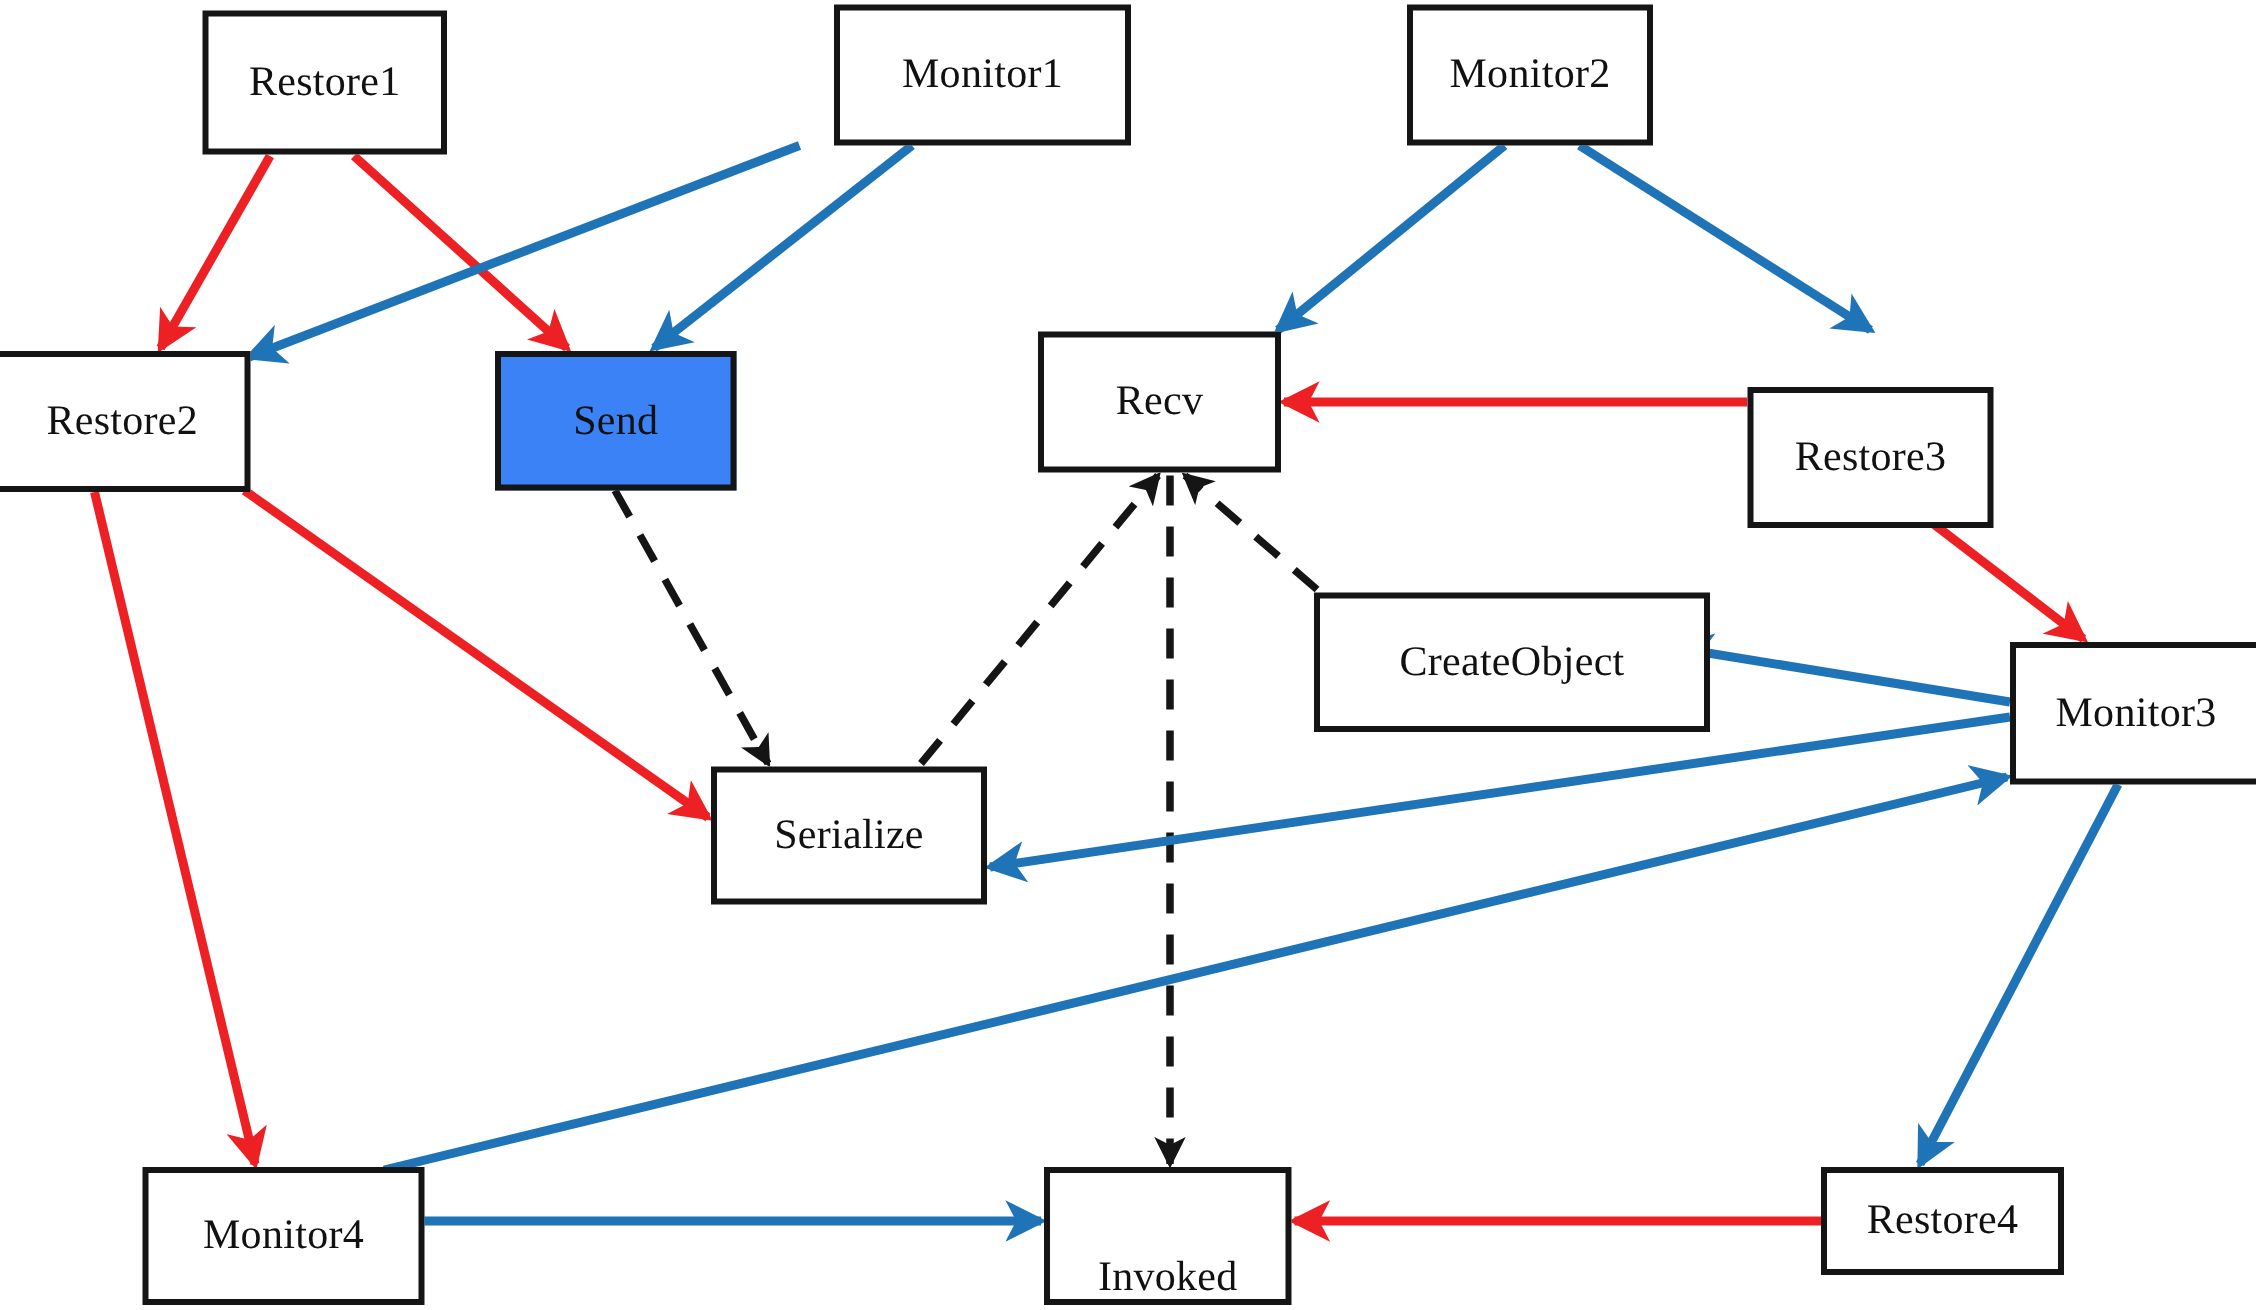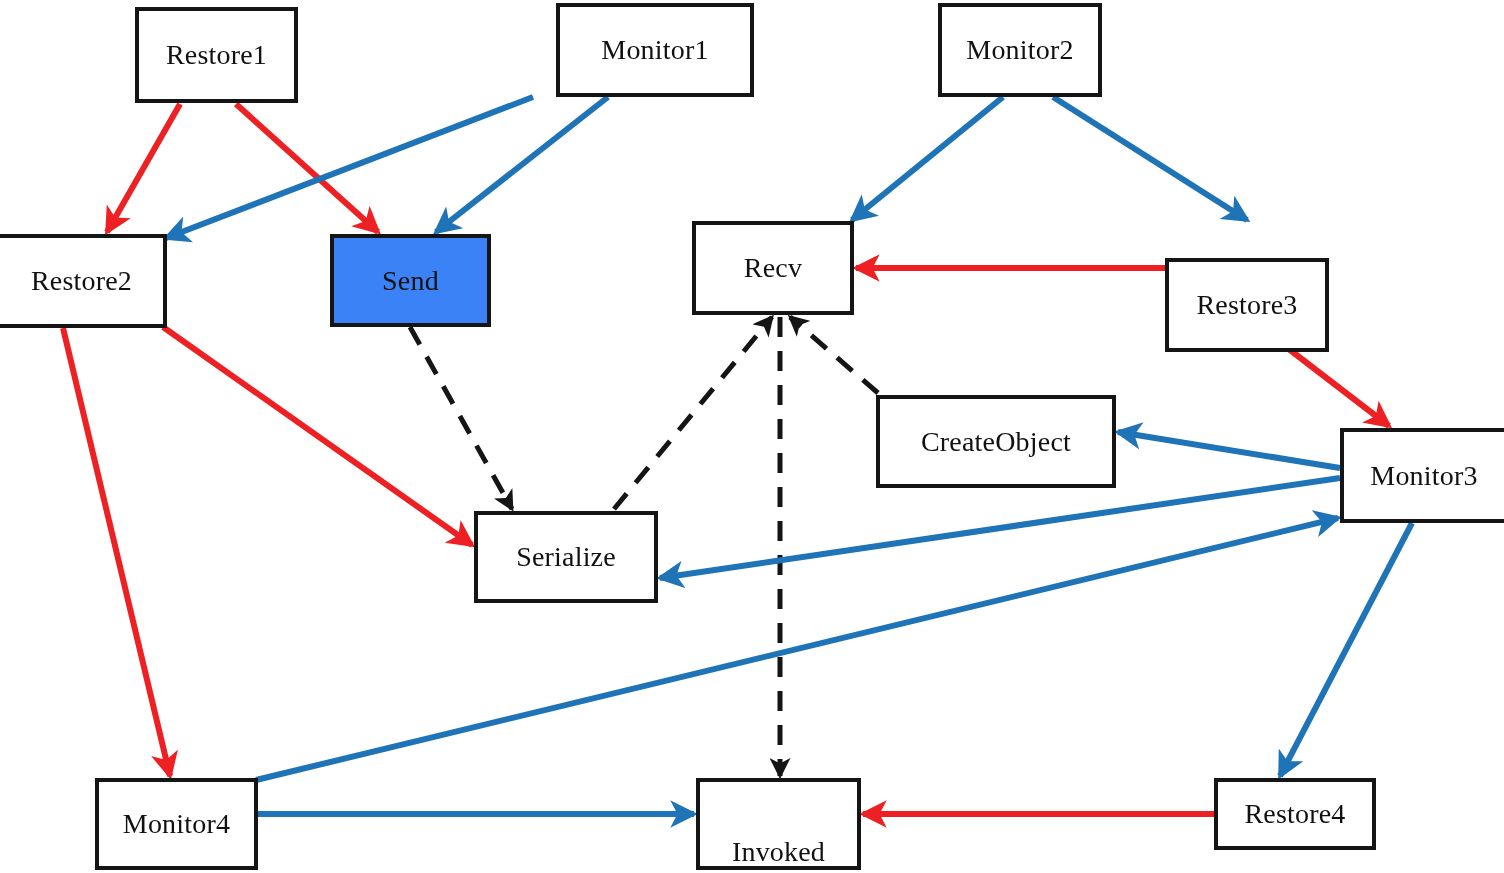--- a/index.html
+++ b/index.html
@@ -98,30 +98,30 @@
       </div>
       <div class="node-box" style="left: 330px; top: 234px; width: 161px; height: 93px; border-color: rgb(21, 21, 21); background: #3b82f6;">
         <span class="node-label">Send</span>
       </div>
       <div class="node-box" style="left: 692px; top: 221px; width: 162px; height: 94px; border-color: rgb(21, 21, 21); background: rgb(255, 255, 255);">
         <span class="node-label">Recv</span>
       </div>
       <div class="node-box" style="left: 1165px; top: 223px; width: 164px; height: 94px; border-color: rgb(21, 21, 21); background: rgb(255, 255, 255); margin-top: 35px;">
         <span class="node-label">Restore3</span>
       </div>
-      <div class="node-box" style="left: 876px; top: 395px; width: 240px; height: 93px; border-color: rgb(21, 21, 21); background: rgb(255, 255, 255);">
+      <div class="node-box" style="left: 876px; top: 395px; width: 264px; height: 93px; border-color: rgb(21, 21, 21); background: rgb(255, 255, 255);">
         <span class="node-label">CreateObject</span>
       </div>
       <div class="node-box" style="left: 1340px; top: 428px; width: 168px; height: 95px; border-color: rgb(21, 21, 21); background: rgb(255, 255, 255);">
         <span class="node-label">Monitor3</span>
       </div>
       <div class="node-box" style="left: 474px; top: 511px; width: 184px; height: 92px; border-color: rgb(21, 21, 21); background: rgb(255, 255, 255);">
         <span class="node-label">Serialize</span>
       </div>
-      <div class="node-box" style="left: 95px; top: 778px; width: 163px; height: 92px; border-color: rgb(21, 21, 21); background: rgb(255, 255, 255);">
+      <div class="node-box" style="left: 95px; top: 778px; width: 188px; height: 92px; border-color: rgb(21, 21, 21); background: rgb(255, 255, 255);">
         <span class="node-label">Monitor4</span>
       </div>
       <div class="node-box" style="left: 696px; top: 778px; width: 165px; height: 92px; border-color: rgb(21, 21, 21); background: rgb(255, 255, 255); align-items: flex-end;">
         <span class="node-label">Invoked</span>
       </div>
       <div class="node-box" style="left: 1214px; top: 778px; width: 162px; height: 72px; border-color: rgb(21, 21, 21); background: rgb(255, 255, 255);">
         <span class="node-label">Restore4</span>
       </div>
     </div>
 

